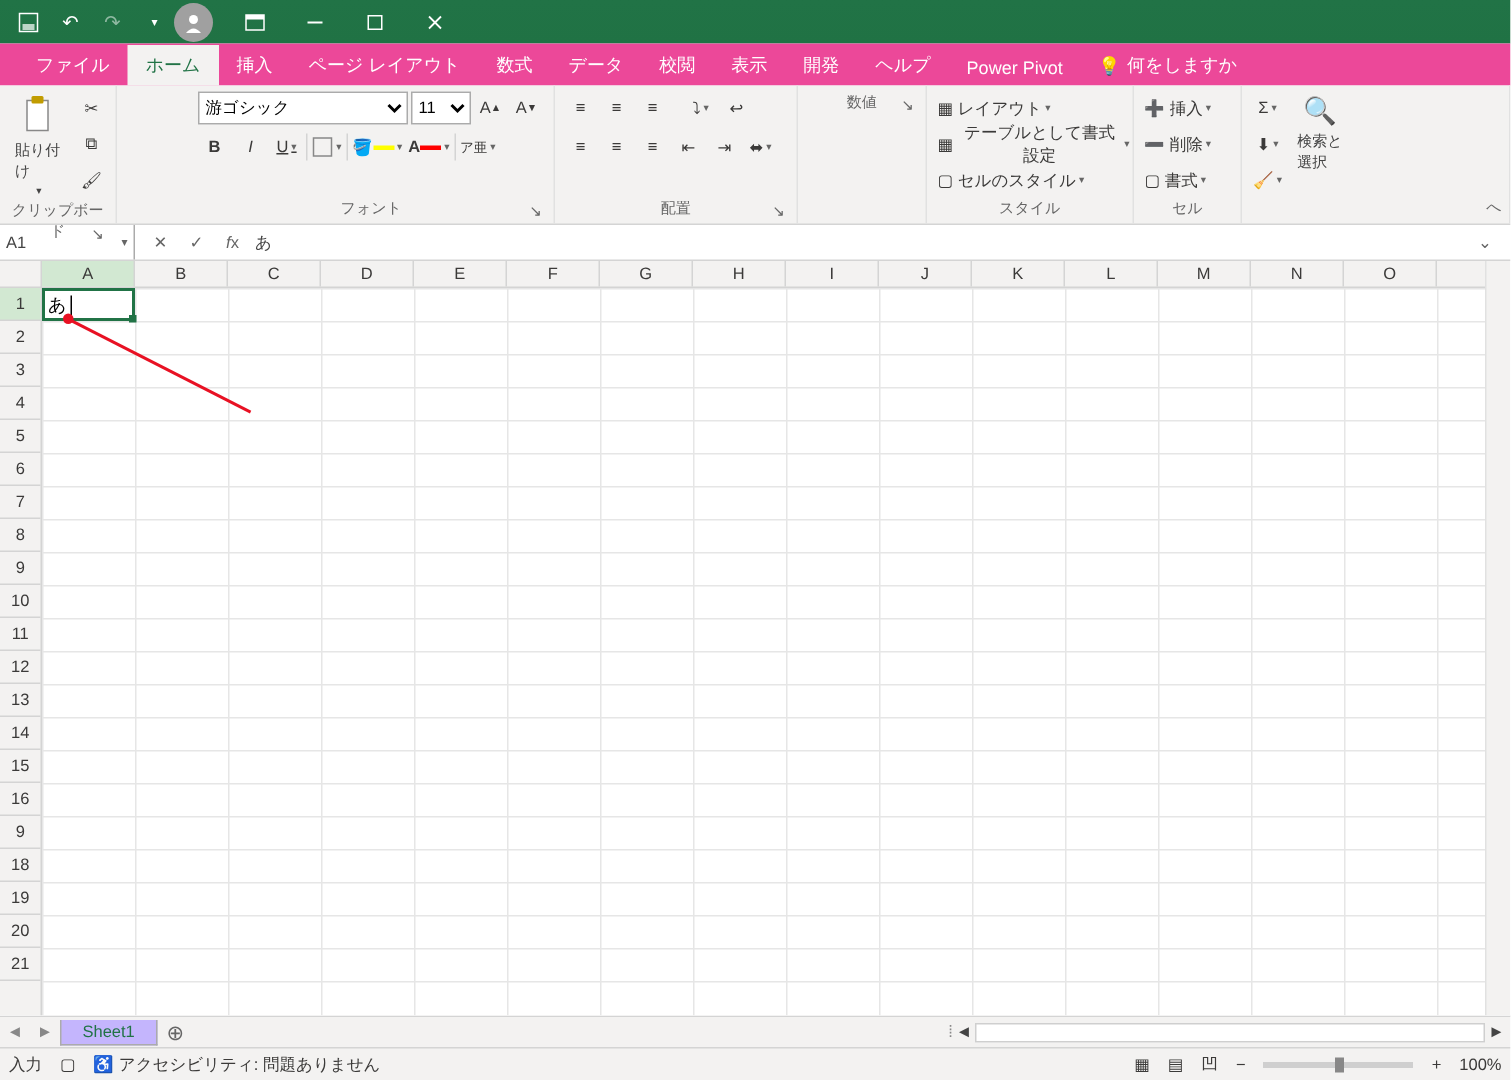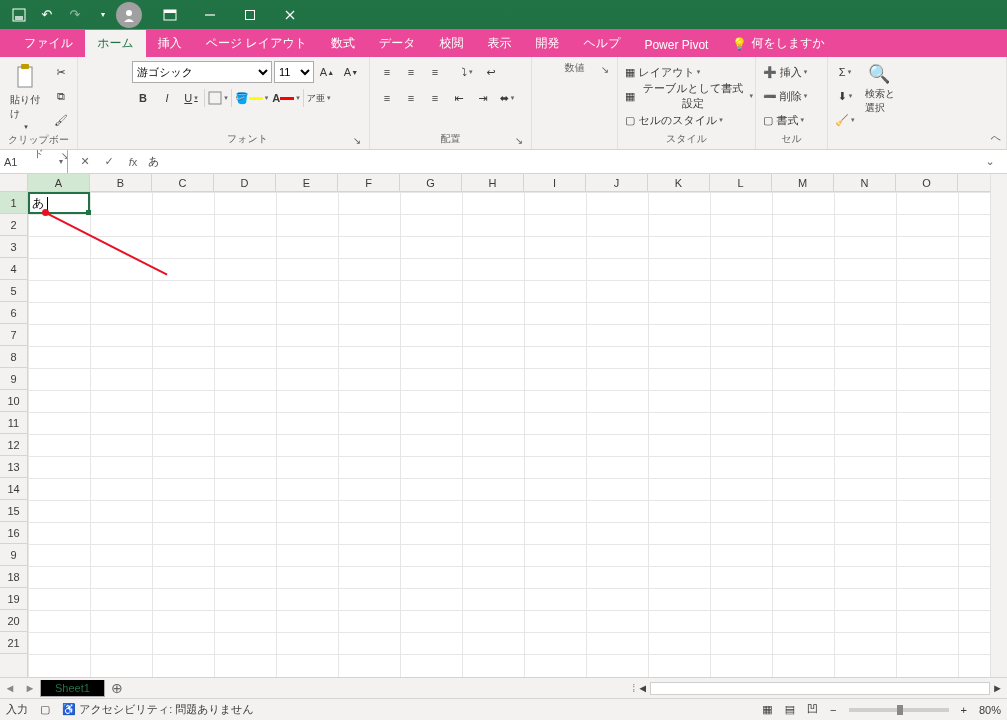--- a/index.html
+++ b/index.html
@@ -20,21 +20,21 @@
 .group .label { text-align: center; font-size: 10px; color: #666; padding-bottom: 1px; position: relative; }
 .group .label .launcher { position: absolute; right: 0; bottom: 0; width: 12px; height: 12px; }
 .rbtn { min-width: 22px; height: 22px; display: inline-flex; align-items: center; justify-content: center; border: 1px solid transparent; background: transparent; border-radius: 2px; font-size: 11px; color:#3b3a39;}
 .rbtn.split::after { content:"▾"; font-size:7px; margin-left:2px; color:#666;}
 select.fontbox { height: 22px; font-size: 11px; border: 1px solid #ababab; background:#fff; }
 .stackv { display:flex; flex-direction:column; gap:2px;}
 .row { display:flex; gap:2px; align-items:center;}
 .bigbtn { display:flex; flex-direction:column; align-items:center; justify-content:center; padding:2px 4px; gap:2px; font-size:10px; min-width:40px;}
 .ribbon-collapse { position:absolute; right:6px; bottom:4px; font-size:10px; color:#666;}
 .namebox-row { height: 24px; border-bottom: 1px solid #d4d4d4; display:flex; align-items:stretch; background:#fff; }
-.namebox { width: 68px; border:1px solid #ababab; border-top:none; border-left:none; border-bottom:none; display:flex; align-items:center; padding:0 4px; font-size:11px; position:relative;}
+.namebox { width: 90px; border:1px solid #ababab; border-top:none; border-left:none; border-bottom:none; display:flex; align-items:center; padding:0 4px; font-size:11px; position:relative;}
 .namebox .dd { margin-left:auto; font-size:8px; color:#666;}
 .fx-bar { flex:1; display:flex; align-items:center; gap:6px; padding:0 8px; font-size:11px;}
 .fx-bar .ico { width:18px; text-align:center; color:#666;}
 .sheet-area { position: relative; height: calc(720px - 29px - 28px - 93px - 24px - 21px - 22px); overflow:hidden; background:#fff;}
 .corner { position:absolute; left:0; top:0; width:28px; height:18px; background:#f3f2f1; border-right:1px solid #d4d4d4; border-bottom:1px solid #d4d4d4;}
 .colheads { position:absolute; left:28px; top:0; right:17px; height:18px; display:flex; background:#f3f2f1; border-bottom:1px solid #d4d4d4;}
 .colheads .ch { width:62px; text-align:center; font-size:11px; border-right:1px solid #d4d4d4; color:#3b3a39; line-height:18px;}
 .rowheads { position:absolute; left:0; top:18px; bottom:0; width:28px; background:#f3f2f1; border-right:1px solid #d4d4d4;}
 .rowheads .rh { height:22px; text-align:center; font-size:11px; border-bottom:1px solid #d4d4d4; line-height:22px; color:#3b3a39;}
 .grid { position:absolute; left:28px; top:18px; right:17px; bottom:0; }
@@ -45,21 +45,21 @@
 .selcell .cursor { position:absolute; left:17px; top:3px; width:1px; height:15px; background:#000;}
 .selcell .handle { position:absolute; right:-3px; bottom:-3px; width:5px; height:5px; background:#217346;}
 .colheads .ch.active { background:#d2e8d2; }
 .rowheads .rh.active { background:#d2e8d2; }
 .callout { position:absolute; border:1.5px solid #e81123; background:#fff; padding:6px 10px; font-size:12px; color:#000; }
 .callout-line { position:absolute; height:1.5px; background:#e81123; transform-origin: left center;}
 .callout-dot { position:absolute; width:7px; height:7px; border-radius:50%; background:#e81123;}
 .vscroll { position:absolute; right:0; top:0; bottom:0; width:17px; background:#f3f2f1; border-left:1px solid #e1e1e1;}
 .sheet-tabs { height:21px; background:#f3f2f1; border-top:1px solid #d4d4d4; display:flex; align-items:center; font-size:11px;}
 .sheet-tabs .navb { width:20px; text-align:center; color:#888;}
-.sheet-tabs .stab { padding:2px 14px; background:#000000; border:1px solid #ababab; border-top:none; color:#217346;}
+.sheet-tabs .stab { padding:2px 14px; background:#c4b5fd; border:1px solid #ababab; border-top:none; color:#217346;}
 .sheet-tabs .addtab { width:24px; text-align:center; color:#666; font-size:14px;}
 .sheet-tabs .hscroll { flex:1; display:flex; align-items:center; justify-content:flex-end; gap:2px; padding:0 4px;}
 .sheet-tabs .hscroll .track { flex:0 0 340px; height:13px; background:#fff; border:1px solid #cfcfcf;}
 .statusbar { height:22px; background:#f3f2f1; border-top:1px solid #d4d4d4; display:flex; align-items:center; font-size:11px; color:#3b3a39; padding:0 6px; gap:12px;}
 .statusbar .spacer { flex:1;}
 .statusbar .zoom-track { width:100px; height:4px; background:#cfcfcf; position:relative;}
 .statusbar .zoom-track .thumb { position:absolute; left:48px; top:-3px; width:6px; height:10px; background:#888;}
 svg { display:block; }
 </style>
 </head>
@@ -380,14 +380,14 @@
   <span>♿ <span>アクセシビリティ: 問題ありません</span></span>
   <span class="spacer"></span>
   <span>▦</span>
   <span>▤</span>
   <span>凹</span>
   <span>−</span>
   <div class="zoom-track">
       <div class="thumb"></div>
     </div>
   <span>+</span>
-  <span>80%</span>
+  <span>100%</span>
 </div>
 
 </body></html>

